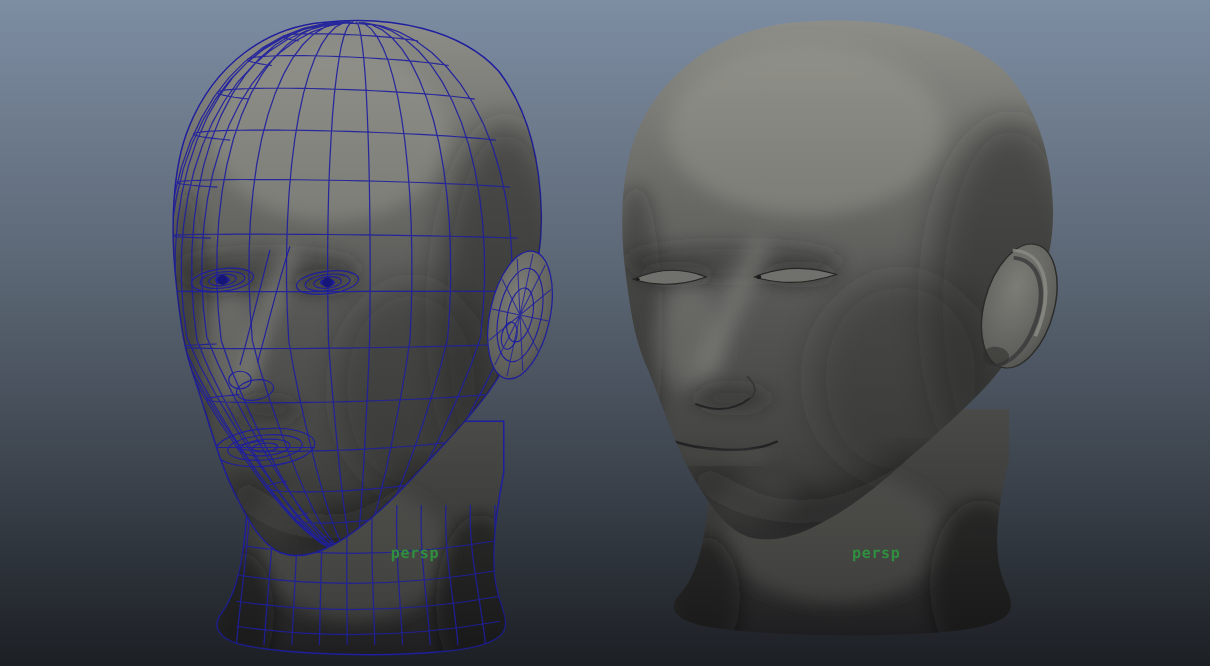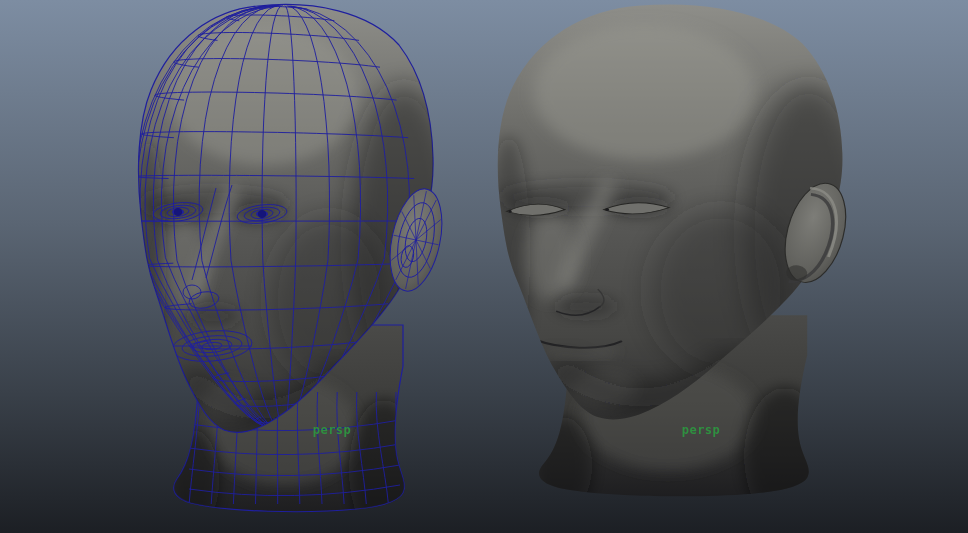--- a/index.html
+++ b/index.html
@@ -3,21 +3,21 @@
 <meta charset="utf-8">
 <style>
   html,body{margin:0;padding:0;background:#111;}
   .stage{
     position:relative;
     width:968px;height:533px;
     overflow:hidden;
     font-family:"Liberation Sans", sans-serif;
   }
   .viewport{
-    position:absolute;top:0;height:441px;width:484px;text-align:right;
+    position:absolute;top:12px;height:441px;width:484px;text-align:right;
   }
   #vp0{left:0;}
   #vp1{left:484px;}
   .viewport svg{position:absolute;left:0;top:0;display:block;}
   .cam-label{
     position:absolute;
     bottom:4px;
     transform:translateX(-50%);
     font-family:"DejaVu Sans Mono","Liberation Mono",monospace;
     font-size:12px;

